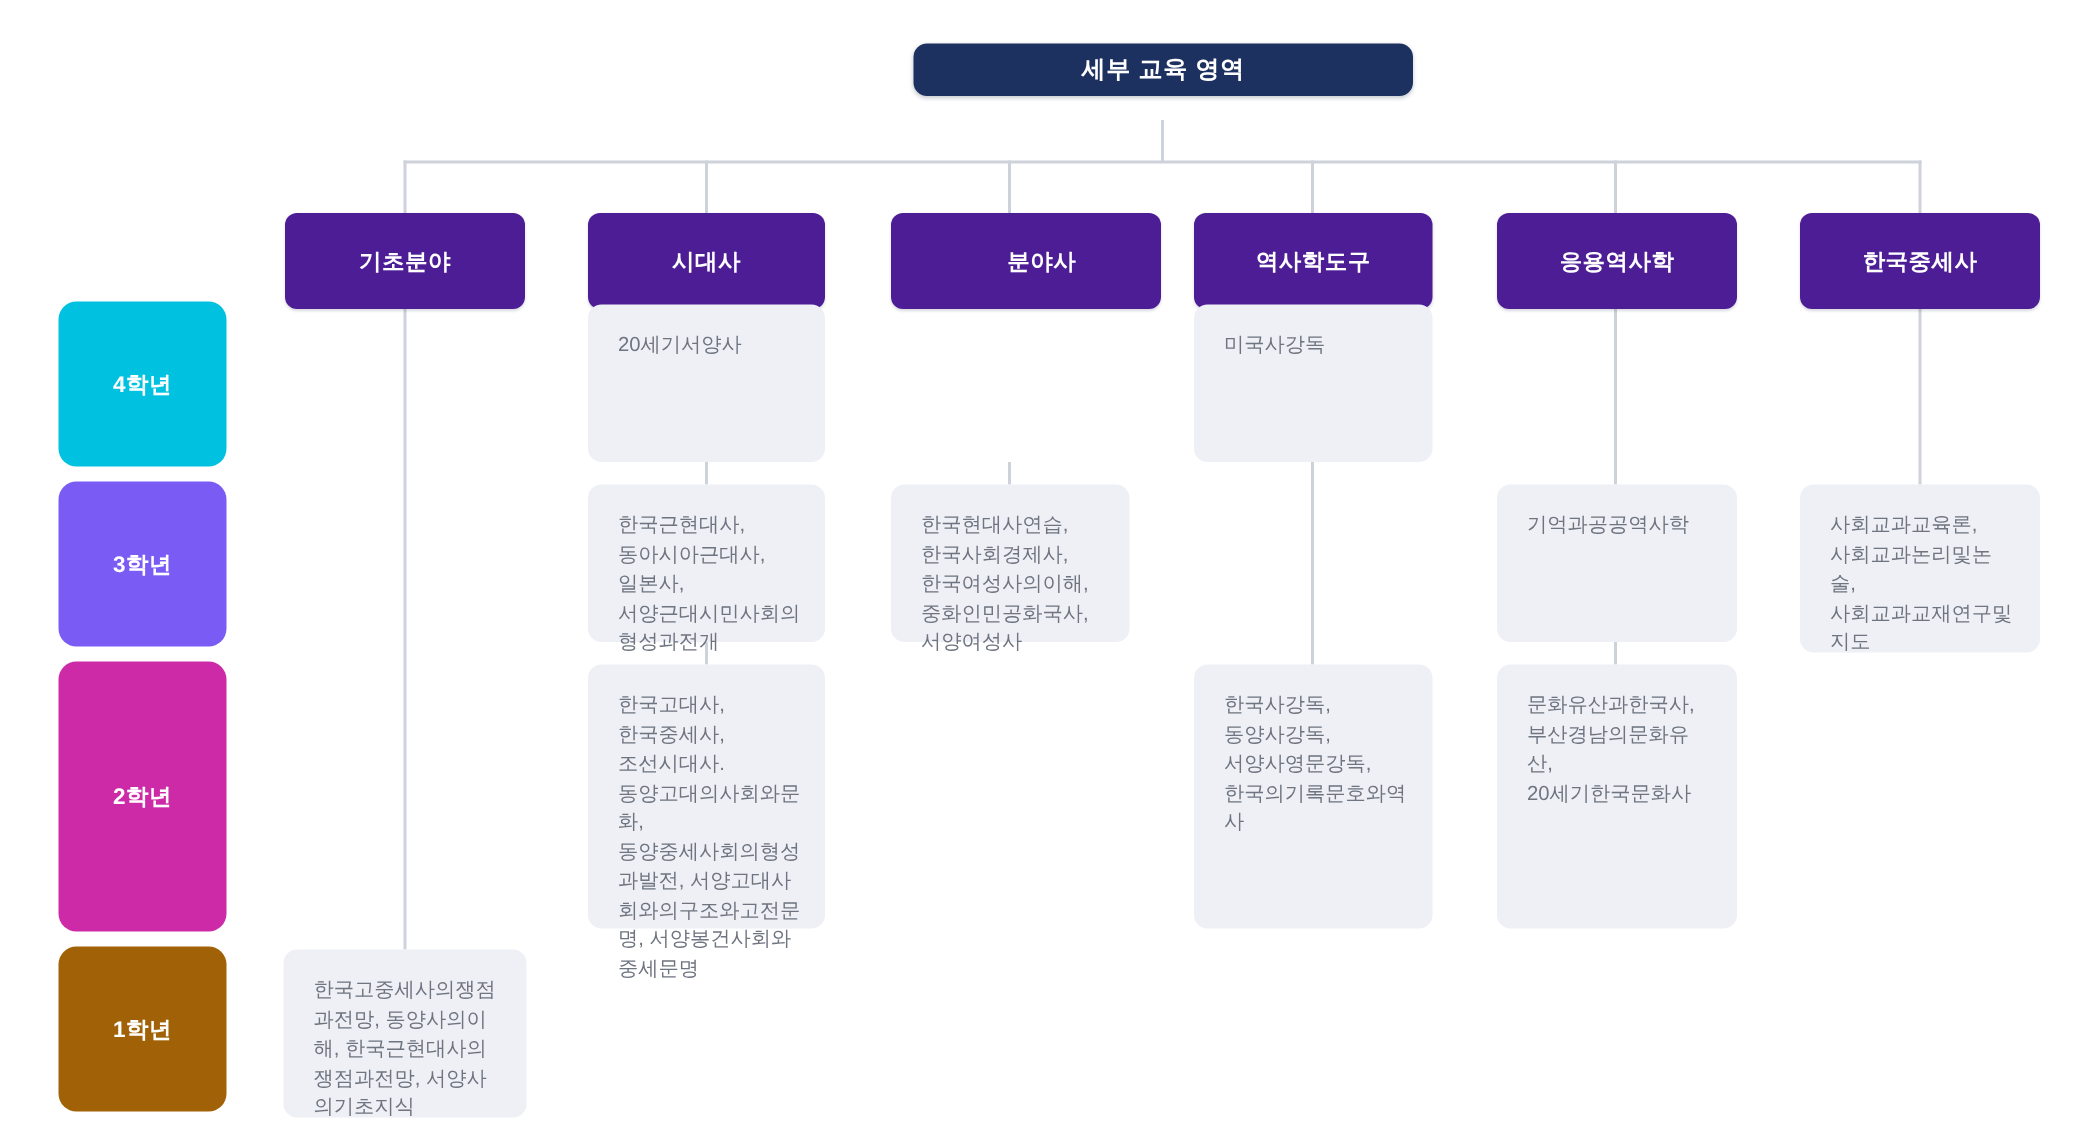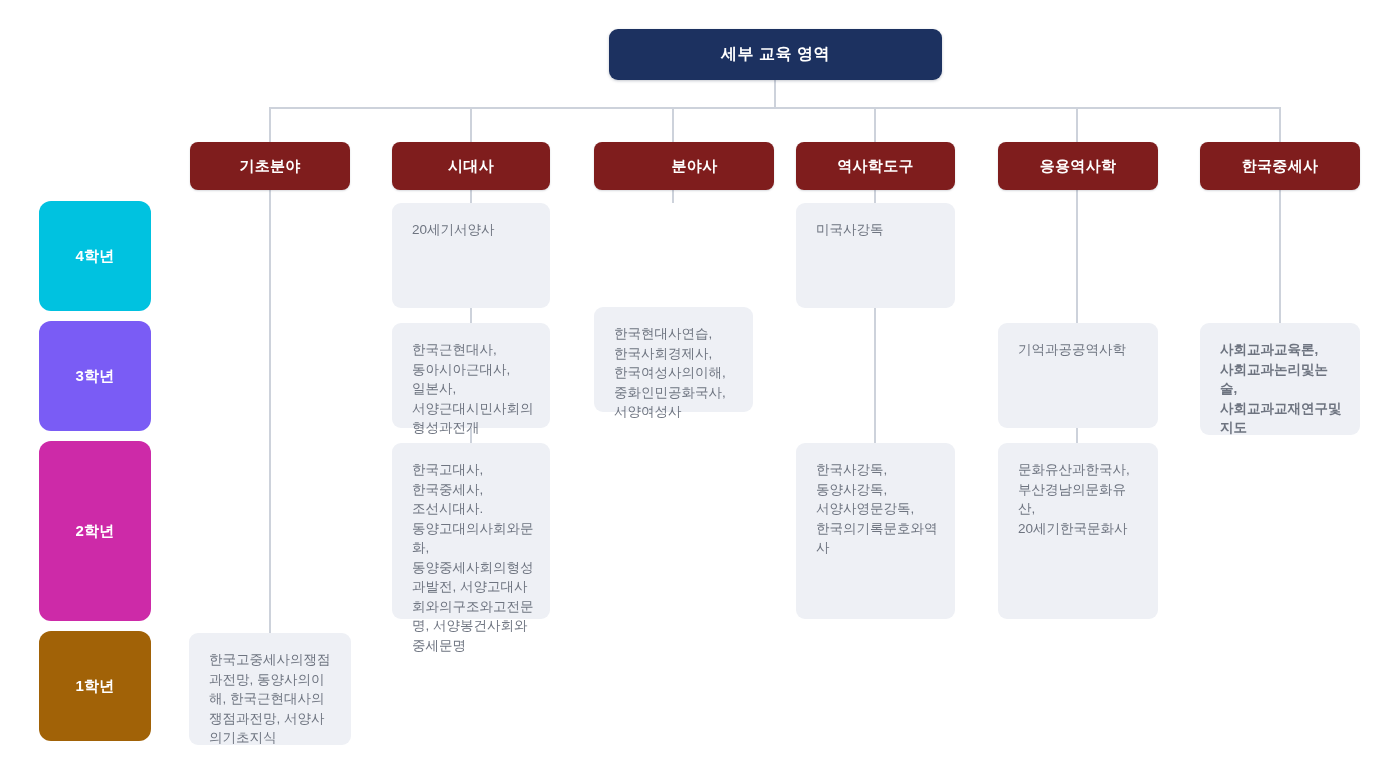--- a/index.html
+++ b/index.html
@@ -30,41 +30,41 @@
   }
   .line.v { width: 2px; }
   .line.h { height: 2px; }
 
   
   .root-node {
     position: absolute;
     left: 609px;
     top: 29px;
     width: 333px;
-    height: 51px;
+    height: 35px;
     background: #1c3160;
     border-radius: 9px;
     display: flex;
     align-items: center;
     justify-content: center;
     box-shadow: 0 1px 3px rgba(20,30,60,0.25);
   }
   .root-node span {
     color: #ffffff;
     font-size: 16px;
     font-weight: bold;
     letter-spacing: 0.5px;
   }
 
   
   .col-header {
     position: absolute;
     top: 142px;
-    height: 48px;
-    background: #7f1d1d;
+    height: 64px;
+    background: #4c1d95;
     border-radius: 8px;
     display: flex;
     align-items: center;
     justify-content: center;
     box-shadow: 0 1px 2px rgba(40,50,70,0.18);
   }
   .col-header span {
     color: #ffffff;
     font-size: 15px;
     font-weight: bold;
@@ -188,21 +188,21 @@
 형성과전개</span>
   </div>
   <div class="card" style="left:392px; top:443px; width:158px; height:176px;">
     <span>한국고대사,
 한국중세사,
 조선시대사.
 동양고대의사회와문화,
 동양중세사회의형성과발전, 서양고대사회와의구조와고전문명, 서양봉건사회와중세문명</span>
   </div>
 
-  <div class="card" style="left:594px; top:307px; width:159px; height:105px;">
+  <div class="card" style="left:594px; top:323px; width:159px; height:105px;">
     <span>한국현대사연습,
 한국사회경제사,
 한국여성사의이해,
 중화인민공화국사,
 서양여성사</span>
   </div>
 
   <div class="card" style="left:796px; top:203px; width:159px; height:105px;">
     <span>미국사강독</span>
   </div>
@@ -215,19 +215,19 @@
 
   <div class="card" style="left:998px; top:323px; width:160px; height:105px;">
     <span>기억과공공역사학</span>
   </div>
   <div class="card" style="left:998px; top:443px; width:160px; height:176px;">
     <span>문화유산과한국사,
 부산경남의문화유산,
 20세기한국문화사</span>
   </div>
 
-  <div class="card" style="left:1200px; top:323px; width:160px; height:112px;font-weight:bold;">
+  <div class="card" style="left:1200px; top:323px; width:160px; height:112px;">
     <span>사회교과교육론,
 사회교과논리및논술,
 사회교과교재연구및지도</span>
   </div>
 
 </div>
 
 </body></html>

